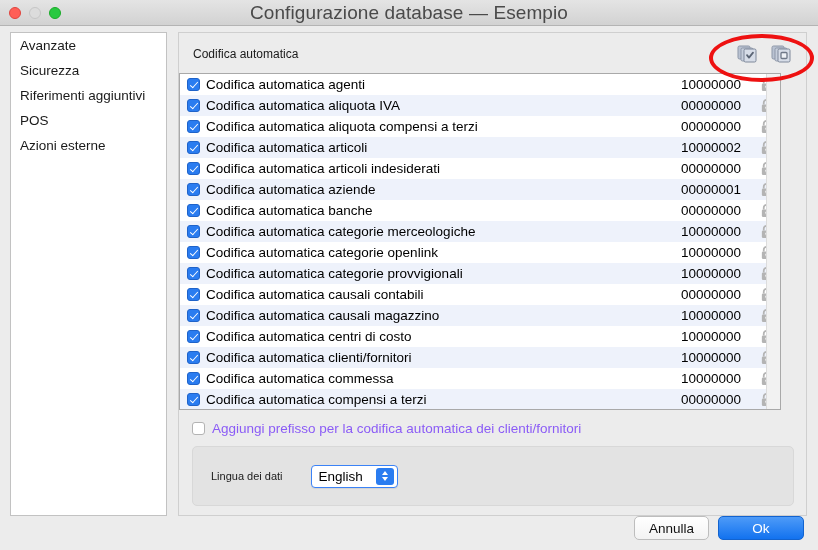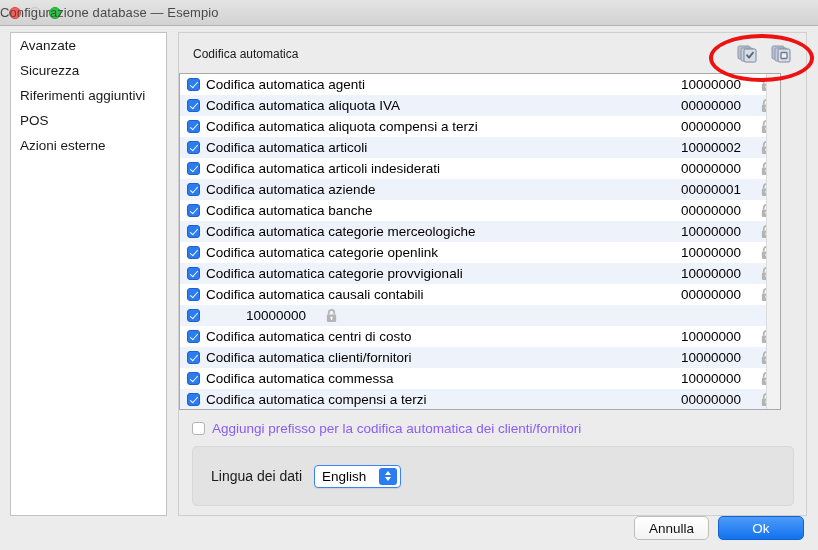--- a/index.html
+++ b/index.html
@@ -27,22 +27,22 @@
     background: linear-gradient(#e4e4e4, #d2d2d2);
     border-bottom: 1px solid #b4b4b4;
     display: flex; align-items: center;
   }
   .traffic { display: flex; gap: 8px; padding-left: 9px; align-items: center; }
   .light { width: 12px; height: 12px; border-radius: 50%; }
   .light.red    { background: #ff5f57; border: 1px solid #e0443e; }
   .light.yellow { background: #dcdcdc; border: 1px solid #c6c6c6; }
   .light.green  { background: #28c940; border: 1px solid #1aab29; }
   .title-text {
-    position: absolute; left: 0; right: 0; 
-    font-size: 13px; color: #4a4a4a; letter-spacing: 0.1px;
+    position: absolute; left: 0; right: 0; text-align: center;
+    font-size: 19px; color: #4a4a4a; letter-spacing: 0.1px;
   }
 
   
   .body-area { flex: 1; position: relative; }
 
   
   .sidebar {
     position: absolute; left: 10px; top: 6px;
     width: 157px; height: 484px;
     background: #ffffff;
@@ -151,21 +151,21 @@
   
   .lang-group {
     position: absolute; left: 13px; top: 413px;
     width: 602px; height: 60px;
     background: #e3e3e3;
     border: 1px solid #d8d8d8;
     border-radius: 5px;
     display: flex; align-items: center;
     padding-left: 18px;
   }
-  .lang-label { font-size: 14px; color: #1a1a1a; margin-right: 12px; }
+  .lang-label { font-size: 11px; color: #1a1a1a; margin-right: 28px; }
   .lang-select {
     position: relative;
     width: 87px; height: 23px;
     background: #ffffff;
     border: 1px solid #3b82f6;
     border-radius: 4px;
     display: flex; align-items: center;
     padding-left: 7px;
     font-size: 13.5px; color: #000;
     box-shadow: 0 1px 1px rgba(0,0,0,0.07);
@@ -404,20 +404,21 @@
                 <svg viewBox="0 0 14 16" width="13" height="15">
                   <path d="M4 7 V5 a3 3 0 0 1 6 0 V7" fill="none" stroke="#b4b4b4" stroke-width="1.9"></path>
                   <rect x="2" y="7" width="10" height="8" rx="1.4" fill="#b4b4b4"></rect>
                   <circle cx="7" cy="10.3" r="1.3" fill="#ffffff"></circle>
                   <rect x="6.4" y="10.3" width="1.2" height="2.6" fill="#ffffff"></rect>
                 </svg>
               </span>
             </div>
             <div class="row even">
               <span class="cb"></span>
+              <span class="row-label">Codifica automatica causali magazzino</span>
               <span class="row-value">10000000</span>
               <span class="lock-cell">
                 <svg viewBox="0 0 14 16" width="13" height="15">
                   <path d="M4 7 V5 a3 3 0 0 1 6 0 V7" fill="none" stroke="#b4b4b4" stroke-width="1.9"></path>
                   <rect x="2" y="7" width="10" height="8" rx="1.4" fill="#b4b4b4"></rect>
                   <circle cx="7" cy="10.3" r="1.3" fill="#ffffff"></circle>
                   <rect x="6.4" y="10.3" width="1.2" height="2.6" fill="#ffffff"></rect>
                 </svg>
               </span>
             </div>

